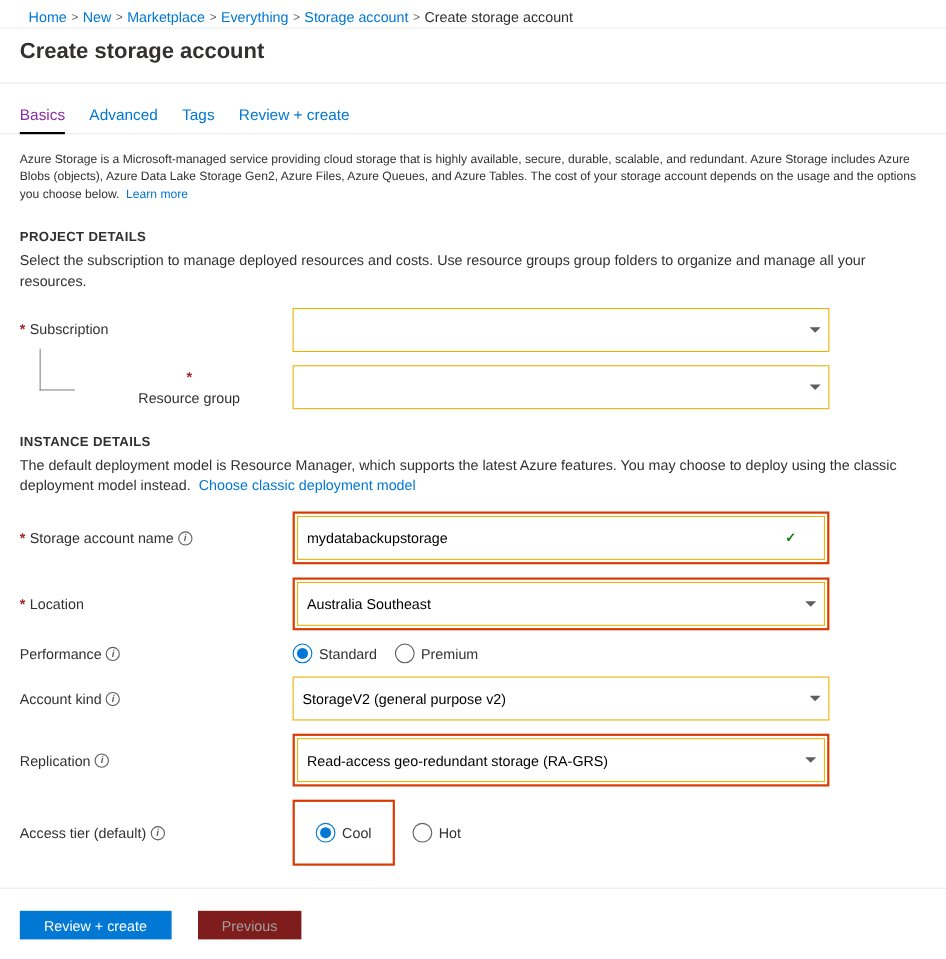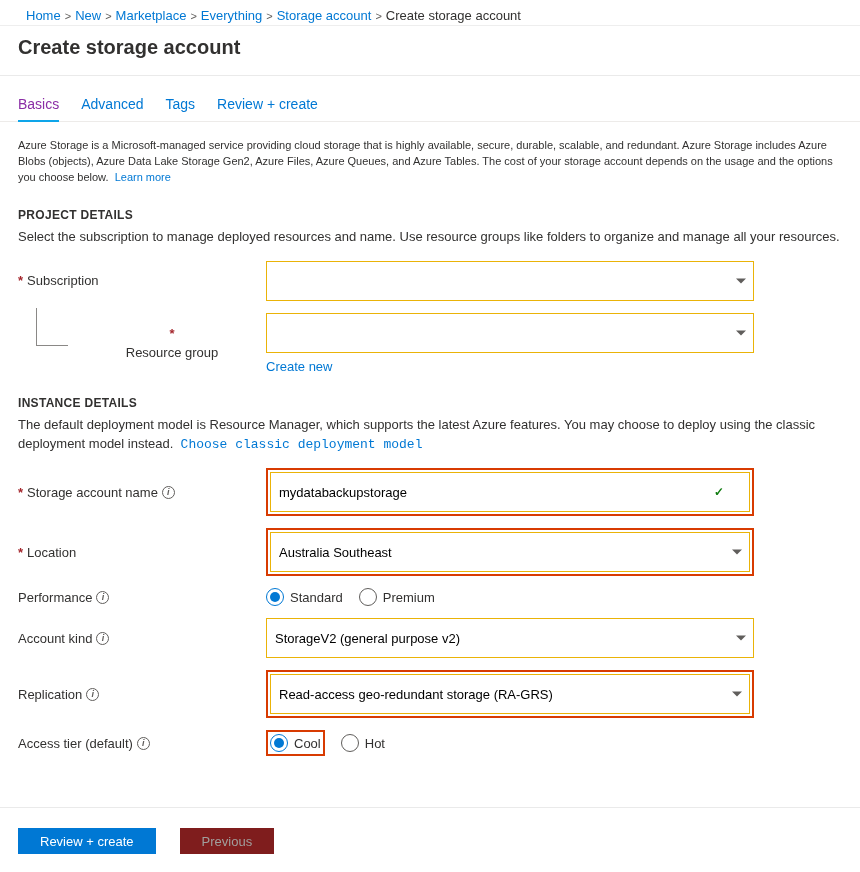--- a/index.html
+++ b/index.html
@@ -37,21 +37,21 @@
       border-bottom: 1px solid #edebe9;
     }
     .tabs .tab {
       color: #0078d4;
       padding-bottom: 8px;
       cursor: pointer;
       font-size: 14px;
     }
     .tabs .tab.active {
       color: #8a2da5;
-      border-bottom: 2px solid #0ea5e9;
+      border-bottom: 2px solid #000000;
       margin-bottom: -1px;
     }
     .content { padding: 16px 18px 0 18px; }
     .intro { font-size: 11px; color: #323130; line-height: 1.45; }
     .intro .link { color: #0078d4; cursor: pointer; }
     .section-header {
       font-size: 12px;
       font-weight: 600;
       letter-spacing: 0.3px;
       margin-top: 22px;
@@ -102,21 +102,21 @@
       position: absolute;
       right: 8px;
       top: 50%;
       transform: translateY(-50%);
       border-left: 5px solid transparent;
       border-right: 5px solid transparent;
       border-top: 5px solid #605e5c;
       pointer-events: none;
     }
     .highlight-red { border: 2px solid #d83b01; padding: 2px; }
-    .highlight-red-sm { border: 2px solid #d83b01; padding: 2px; display: inline-block; }
+    .highlight-red-sm { border: 2px solid #d83b01; padding: 19px; display: inline-block; }
     .valid-check {
       position: absolute;
       right: 28px;
       top: 50%;
       transform: translateY(-50%);
       color: #107c10;
       font-size: 12px;
       font-weight: bold;
     }
     .resource-group-row {
@@ -175,21 +175,21 @@
       height: 26px;
       padding: 0 22px;
       font-size: 13px;
       border: none;
       cursor: pointer;
       font-family: inherit;
     }
     .btn-primary { background: #0078d4; color: #fff; }
     .btn-disabled { background: #7f1d1d; color: #a19f9d; cursor: default; }
     .btn-outline { background: #fff; color: #0078d4; border: 1px solid #0078d4; }
-    .link-inline { color: #0078d4; cursor: pointer; font-family: Liberation Mono, monospace; }
+    .link-inline { color: #0078d4; cursor: pointer; }
   </style>
 </head>
 <body>
 
 <div class="breadcrumb">
   <a>Home</a>
     <span class="sep">&gt;</span>
   <a>New</a>
     <span class="sep">&gt;</span>
   <a>Marketplace</a>
@@ -210,21 +210,21 @@
   <div class="tab">Tags</div>
   <div class="tab">Review + create</div>
 </div>
 
 <div class="content">
   <p class="intro">
     <span>Azure Storage is a Microsoft-managed service providing cloud storage that is highly available, secure, durable, scalable, and redundant. Azure Storage includes Azure Blobs (objects), Azure Data Lake Storage Gen2, Azure Files, Azure Queues, and Azure Tables. The cost of your storage account depends on the usage and the options you choose below.</span>&nbsp;&nbsp;<span class="link">Learn more</span>
   </p>
 
   <div class="section-header">PROJECT DETAILS</div>
-  <p class="section-desc">Select the subscription to manage deployed resources and name. Use resource groups like folders to organize and manage all your resources.</p>
+  <p class="section-desc">Select the subscription to manage deployed resources and costs. Use resource groups group folders to organize and manage all your resources.</p>
 
   <div class="field-row">
     <div class="field-label">
       <span class="req">*</span>
         <span>Subscription</span>
     </div>
     <div class="field-control">
       <div class="select-wrap">
         <input type="text" class="select" readonly="" value="" style="">
       </div>
@@ -234,21 +234,20 @@
   <div class="resource-group-row">
     <div class="rg-indent"></div>
     <div class="rg-col field-label" style="width:188px;">
       <span class="req">*</span>
         <span>Resource group</span>
     </div>
     <div class="field-control">
       <div class="select-wrap">
         <input type="text" class="select" readonly="" value="" style="">
       </div>
-      <div class="create-new">Create new</div>
     </div>
   </div>
 
   <div class="section-header">INSTANCE DETAILS</div>
   <p class="section-desc">
     <span>The default deployment model is Resource Manager, which supports the latest Azure features. You may choose to deploy using the classic deployment model instead.</span>&nbsp;&nbsp;<span class="link-inline">Choose classic deployment model</span>
   </p>
 
   <div class="field-row">
     <div class="field-label">

